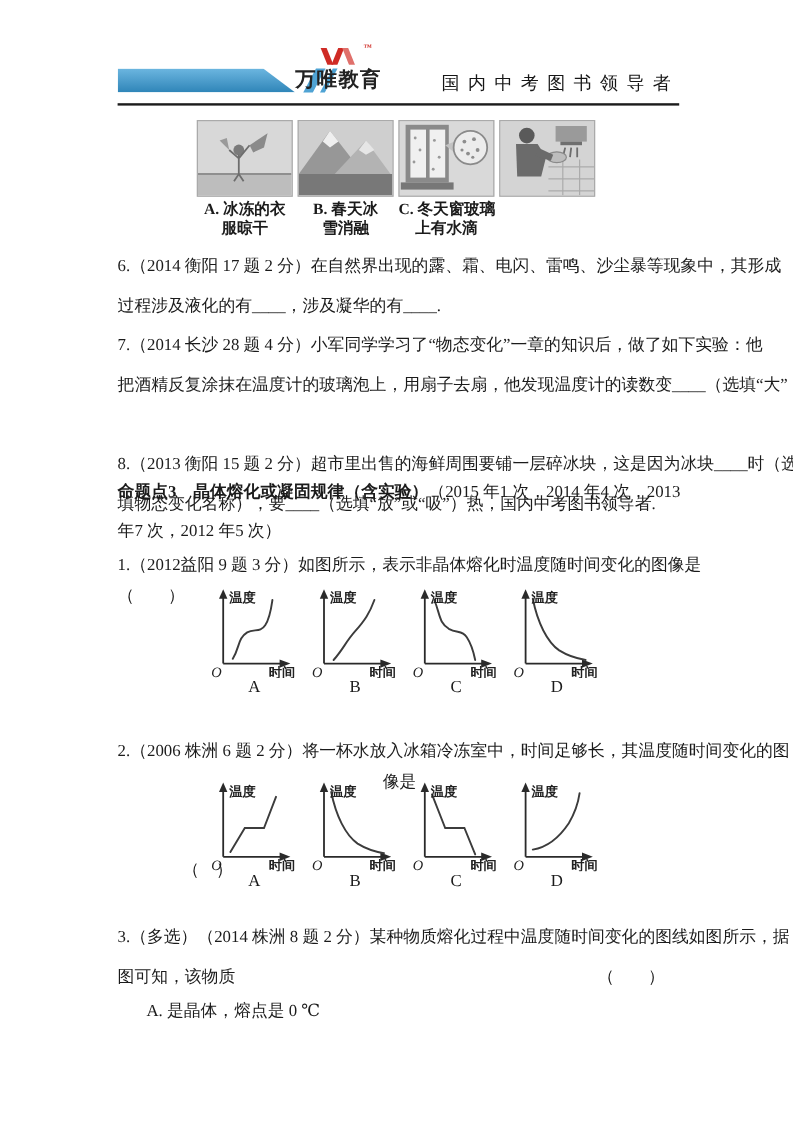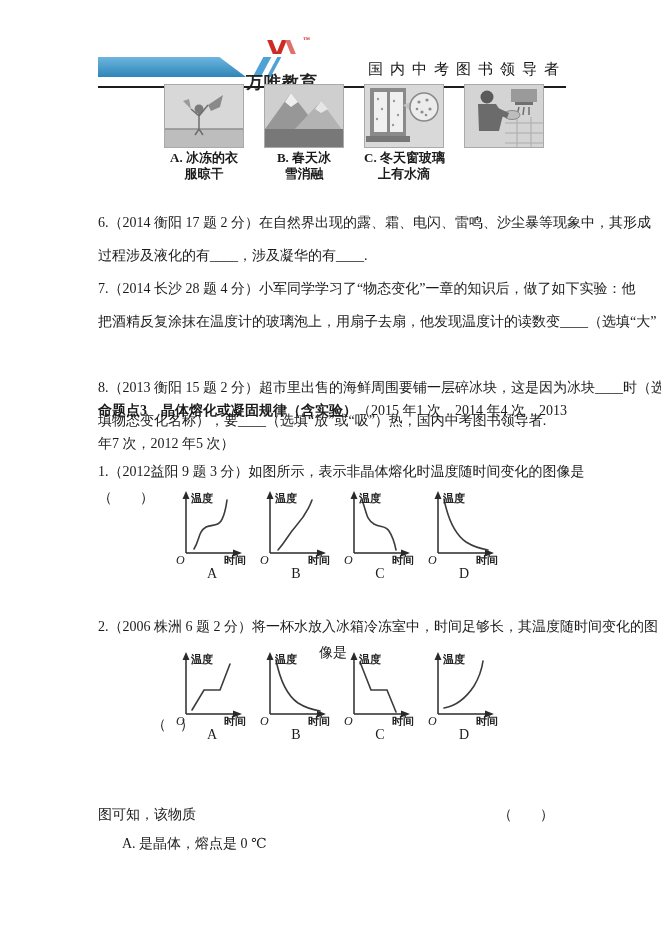--- a/index.html
+++ b/index.html
@@ -17,24 +17,24 @@
   .banner-stripe{position:absolute;top:12px;height:20px;background:#4fa3d4;transform:skewX(-28deg);}
   .bs1{left:160px;width:8px;}
   .bs2{left:174px;width:4px;}
   .brand{position:absolute;left:142px;top:-6px;width:84px;text-align:center;}
   .wmark{position:relative;height:16px;width:40px;margin:0 auto;}
   .ws{position:absolute;bottom:1px;width:5px;height:14px;background:#cf2b25;}
   .ws.a{left:8px;transform:skewX(22deg);}
   .ws.b{left:17px;transform:skewX(-22deg);}
   .ws.c{left:26px;transform:skewX(22deg);background:#e0706b;}
   .tm{position:absolute;right:-8px;top:-3px;font-size:7px;color:#cf2b25;font-weight:bold;}
-  .brand-name{font-size:17px;font-weight:bold;letter-spacing:1px;color:#222;white-space:nowrap;margin-top:16px;}
+  .brand-name{font-size:17px;font-weight:bold;letter-spacing:1px;color:#222;white-space:nowrap;}
   .tagline{position:absolute;right:0;bottom:7px;font-size:15px;letter-spacing:7px;color:#161616;white-space:nowrap;}
   
-  .figures{position:absolute;left:164px;top:84px;display:flex;gap:20px;}
+  .figures{position:absolute;left:164px;top:100px;display:flex;gap:4px;}
   .figopt{width:80px;}
   .fig-art{width:80px;height:64px;background:#d8d8d8;border:1px solid #aaa;box-sizing:border-box;overflow:hidden;}
   .figcap{margin-top:2px;font-size:13px;font-weight:bold;line-height:16px;text-align:center;white-space:nowrap;}
   
   .tline{position:absolute;left:98px;width:470px;font-size:14px;line-height:32px;white-space:nowrap;margin-top:16px;}
   .tline .bold{font-weight:bold;}
   .centerline{text-align:center;}
   .flexline{display:flex;}
   .flexline .push{margin-left:auto;padding-right:14px;}
   .indent{padding-left:24px;}
@@ -283,19 +283,20 @@
         <text class="glabel" x="21" y="15">温度</text>
         <text class="glabel" x="76" y="77" text-anchor="end">时间</text>
         <text class="gorigin" x="6" y="77">O</text>
       </svg>
       <div class="gletter">D</div>
     </div>
   </div>
 
   <div class="q2bracket">（　）</div>
 
+  <div class="tline" style="top:750px">3.（多选）（2014 株洲 8 题 2 分）某种物质熔化过程中温度随时间变化的图线如图所示，据</div>
   <div class="tline flexline" style="top:783px">
     <span>图可知，该物质</span>
     <span class="push">（　　）</span>
   </div>
   <div class="tline indent" style="top:812px">A. 是晶体，熔点是 0 ℃</div>
 
 </div>
 
 </body></html>

